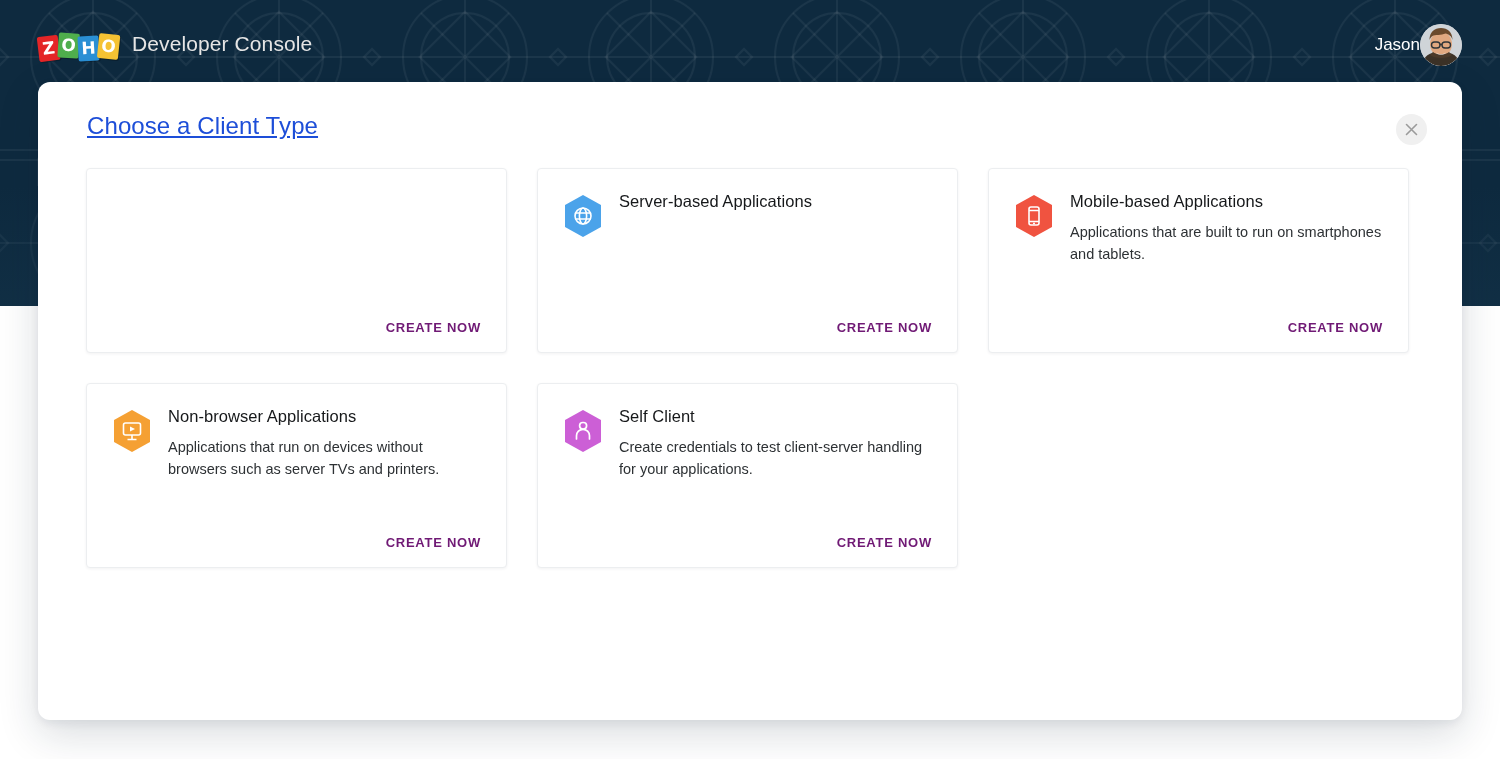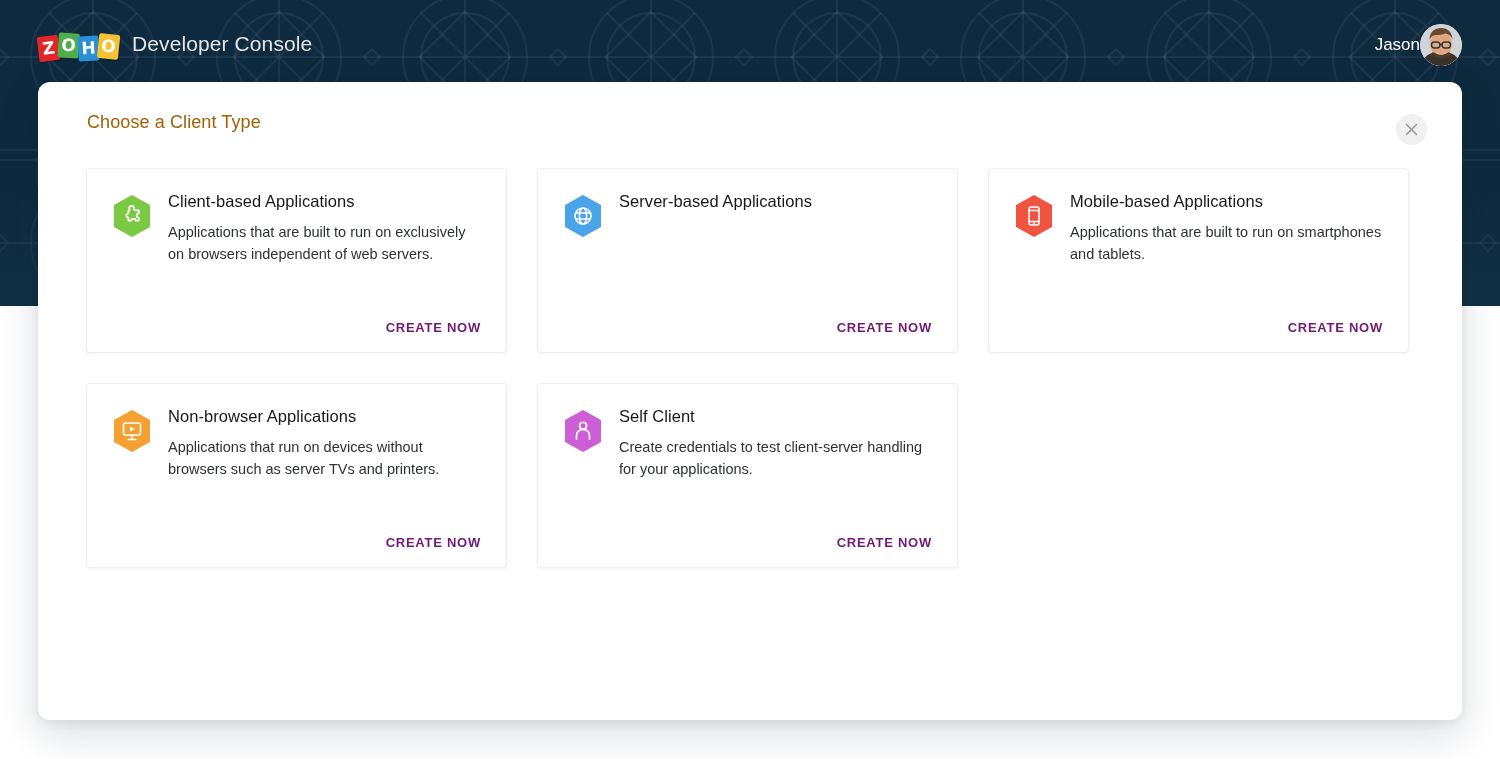--- a/index.html
+++ b/index.html
@@ -120,24 +120,25 @@
     border-radius: 12px;
     box-shadow: 0 14px 40px rgba(20,35,55,0.16), 0 3px 10px rgba(20,35,55,0.07);
     z-index: 10;
     overflow: hidden;
   }
 
   .dialog-title {
     position: absolute;
     left: 49px;
     top: 30px;
-    font-size: 18px;
-    font-weight: 400;
-    color: #a16207;
+    font-size: 24px;
+    font-weight: 400;
+    color: #1d4ed8;
     letter-spacing: 0.1px;
+    text-decoration: underline;
   }
 
   .close-btn {
     position: absolute;
     right: 35px;
     top: 32px;
     width: 31px;
     height: 31px;
     border-radius: 50%;
     background: #f0f0f0;
@@ -291,32 +292,20 @@
 
   <button class="close-btn">
     <svg width="13" height="13" viewBox="0 0 13 13">
       <path d="M1.5 1.5 L11.5 11.5 M11.5 1.5 L1.5 11.5" stroke="#9b9b9b" stroke-width="1.6" stroke-linecap="round"></path>
     </svg>
   </button>
 
   <div class="card-grid">
 
     <div class="card">
-      <div class="card-body">
-        <span class="hex">
-          <svg width="40" height="44" viewBox="0 0 40 44">
-            <path d="M20 1 L38 11 V33 L20 43 L2 33 V11 Z" fill="#7ac943"></path>
-            <path d="M17.2 14.2 a2.4 2.4 0 0 1 4.8 0 a2.1 2.1 0 0 0 2.1 2.1 h2.7 v3.1 a2.1 2.1 0 0 0 0 4.2 v3.1 h-3.1 a2.1 2.1 0 0 0 -4.2 0 h-3.1 v-3.1 a2.1 2.1 0 0 1 -2.1 -2.1 a2.1 2.1 0 0 1 2.1 -2.1 v-3.1 h1.1 a2.1 2.1 0 0 0 -0.3 -2.1 z" fill="none" stroke="#ffffff" stroke-width="1.7" stroke-linejoin="round"></path>
-          </svg>
-        </span>
-        <div class="card-text">
-          <div class="card-title">Client-based Applications</div>
-          <div class="card-desc">Applications that are built to run on exclusively on browsers independent of web servers.</div>
-        </div>
-      </div>
       <div class="card-action">
         <a class="create-now">CREATE NOW</a>
       </div>
     </div>
 
     <div class="card">
       <div class="card-body">
         <span class="hex">
           <svg width="40" height="44" viewBox="0 0 40 44">
             <path d="M20 1 L38 11 V33 L20 43 L2 33 V11 Z" fill="#4ba3ea"></path>

